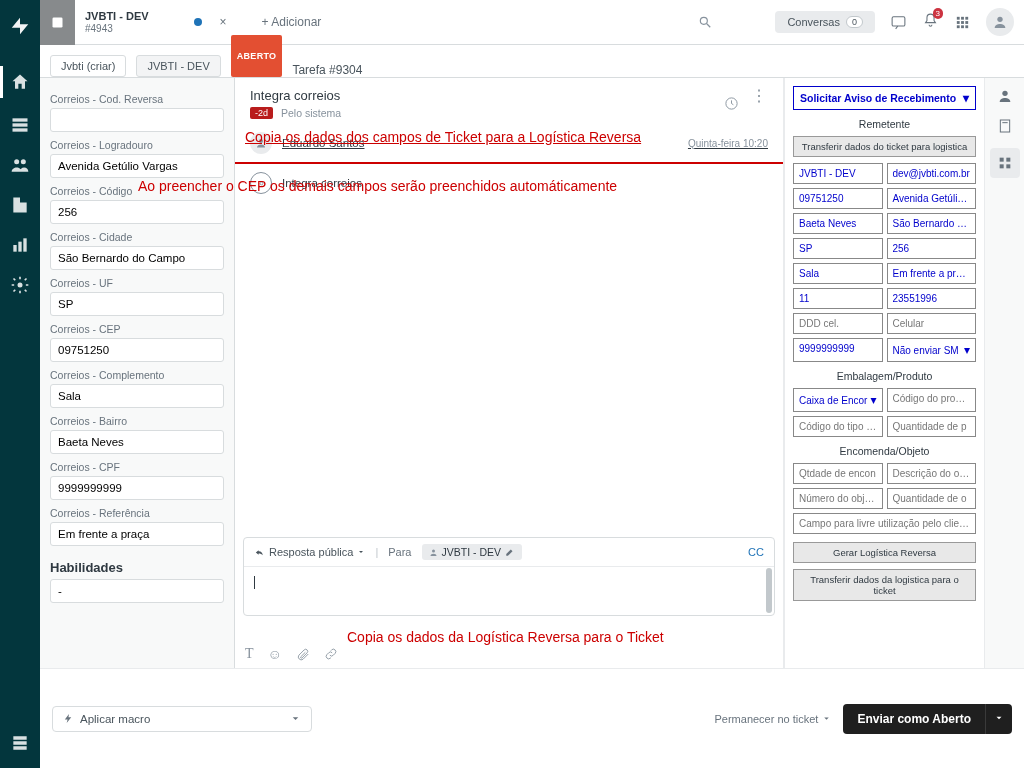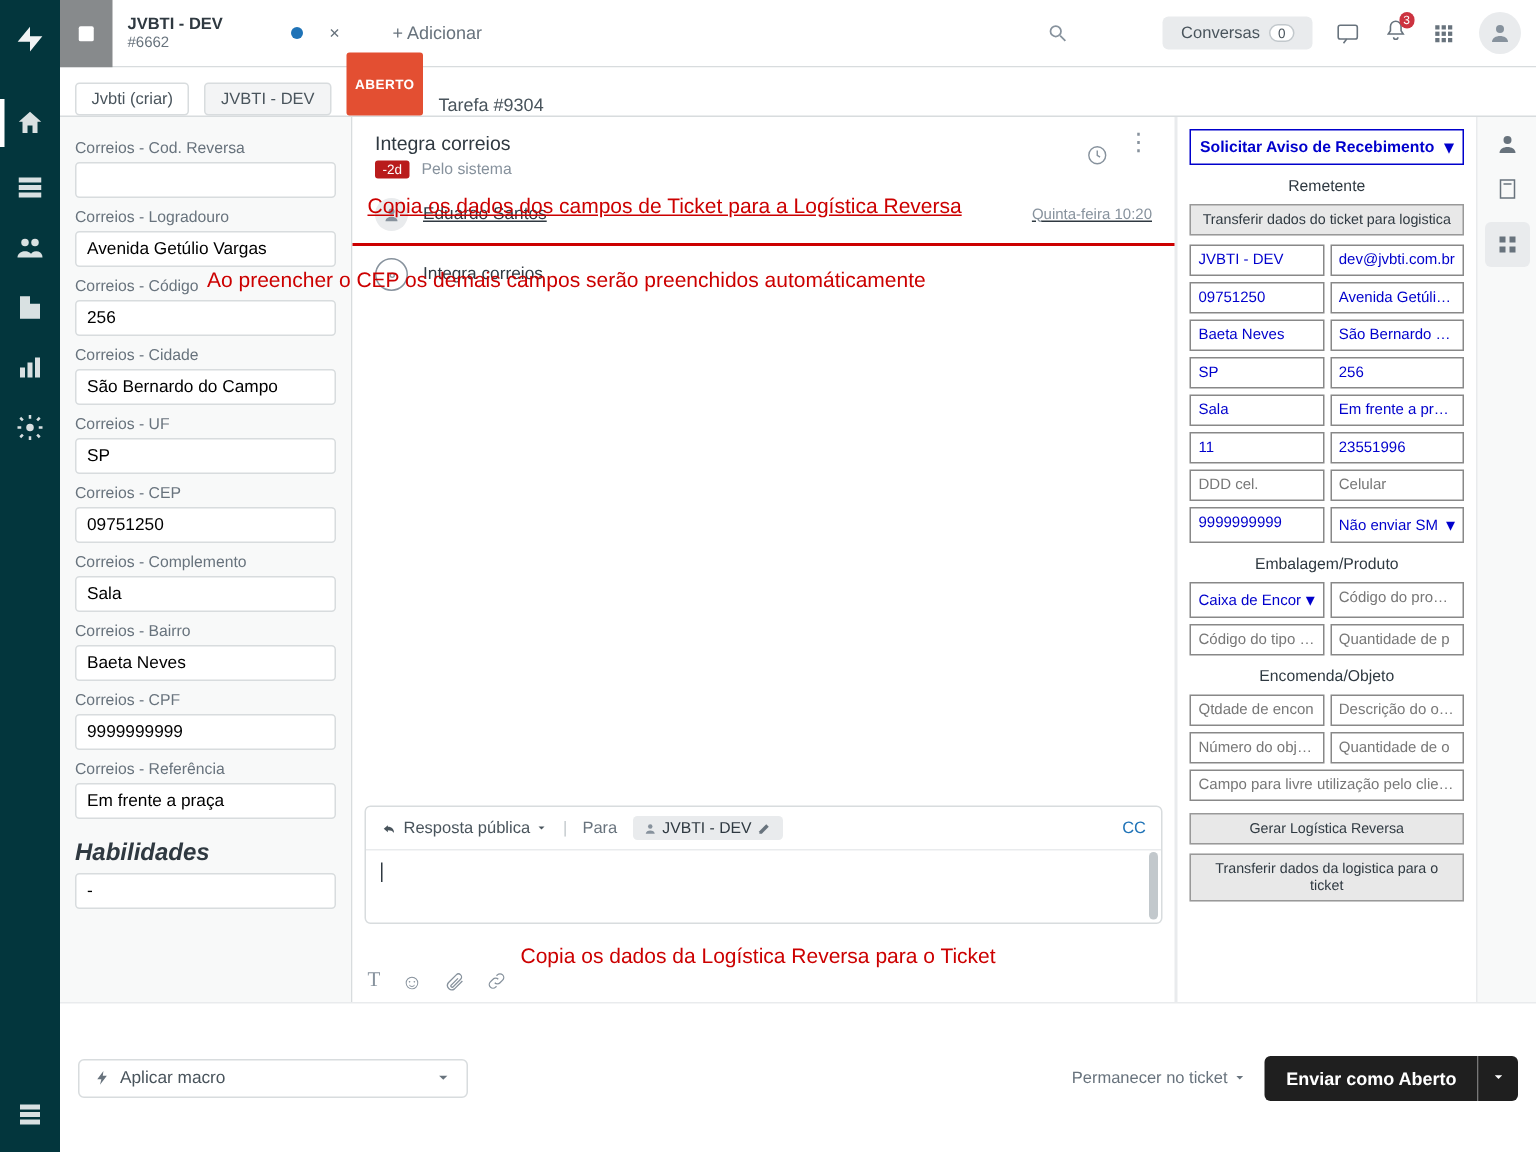--- a/index.html
+++ b/index.html
@@ -35,21 +35,21 @@
 .bc-btn{ border:1px solid #d8dcde; padding:4px 10px; font-size:11px; border-radius:3px; color:#49545c; background:#fff;}
 .bc-btn.sel{ background:#f3f4f5;}
 .status-pill{ background:#e34f32; color:#fff; font-size:9px; font-weight:700; padding:16px 6px; border-radius:2px; letter-spacing:.3px;}
 .bc-text{ font-size:12px; color:#49545c;}
 
 .body { flex:1; display:grid; grid-template-columns:195px 1fr 200px 40px; height:calc(100% - 45px - 33px); overflow:hidden;}
 
 .side-left{ background:#f8f9f9; border-right:1px solid #d8dcde; padding:8px 10px; overflow-y:auto;}
 .lf-label{ font-size:10.5px; color:#68737d; margin:7px 0 3px;}
 .lf-input{ width:100%; border:1px solid #d8dcde; padding:5px 7px; font-size:11.5px; background:#fff; border-radius:3px;}
-.lf-section{ font-size:16px; font-weight:600; color:#2f3941; margin:14px 0 4px;font-style:italic;}
+.lf-section{ font-size:13px; font-weight:600; color:#2f3941; margin:14px 0 4px;}
 
 .center{ background:#fff; display:flex; flex-direction:column; border-right:1px solid #e9ebed; position:relative;}
 .conv-head{ padding:10px 15px 5px; display:flex; align-items:center; justify-content:space-between;}
 .conv-title{ font-size:13px; color:#2f3941;}
 .conv-meta{ display:flex; align-items:center; gap:8px; margin-top:4px; font-size:10.5px; color:#87929d;}
 .badge-red{ background:#b91c1c; color:#fff; font-size:9px; font-weight:400; padding:1px 5px; border-radius:2px;}
 .conv-icons{ display:flex; gap:12px;}
 .conv-icons svg{width:15px;height:15px;fill:#87929d;}
 .conv-dots{ font-size:16px; color:#87929d; line-height:0; letter-spacing:1px;}
 .conv-item{ padding:8px 15px; display:flex; align-items:center; gap:10px; font-size:11.5px; position:relative;}
@@ -146,21 +146,21 @@
   <div class="main">
 
     <div class="top">
       <div class="tab-pill">
           <svg width="15" height="15" fill="#fff" viewBox="0 0 24 24">
             <rect x="4" y="4" width="16" height="16" rx="2"></rect>
           </svg>
         </div>
       <div class="tab-info">
         <span class="tab-title">JVBTI - DEV</span>
-        <span class="tab-sub">#6662</span>
+        <span class="tab-sub">#4943</span>
       </div>
       <span class="dot-blue"></span>
       <span class="close-x">×</span>
       <span class="add-tab">+ Adicionar</span>
       <div class="top-right">
         <svg class="searchico" viewBox="0 0 24 24">
             <circle cx="10" cy="10" r="6" fill="none" stroke="#87929d" stroke-width="2"></circle>
             <line x1="15" y1="15" x2="21" y2="21" stroke="#87929d" stroke-width="2"></line>
           </svg>
         <div class="conv-pill">

